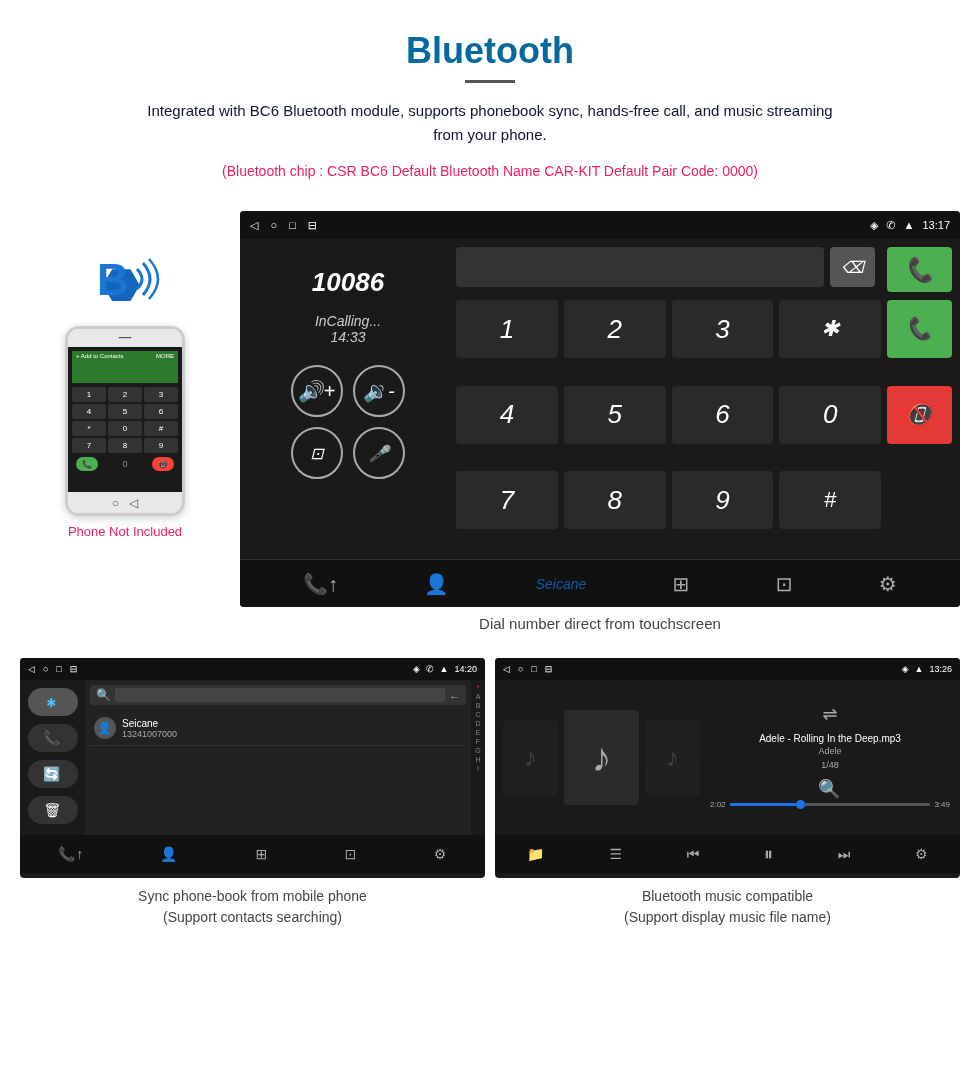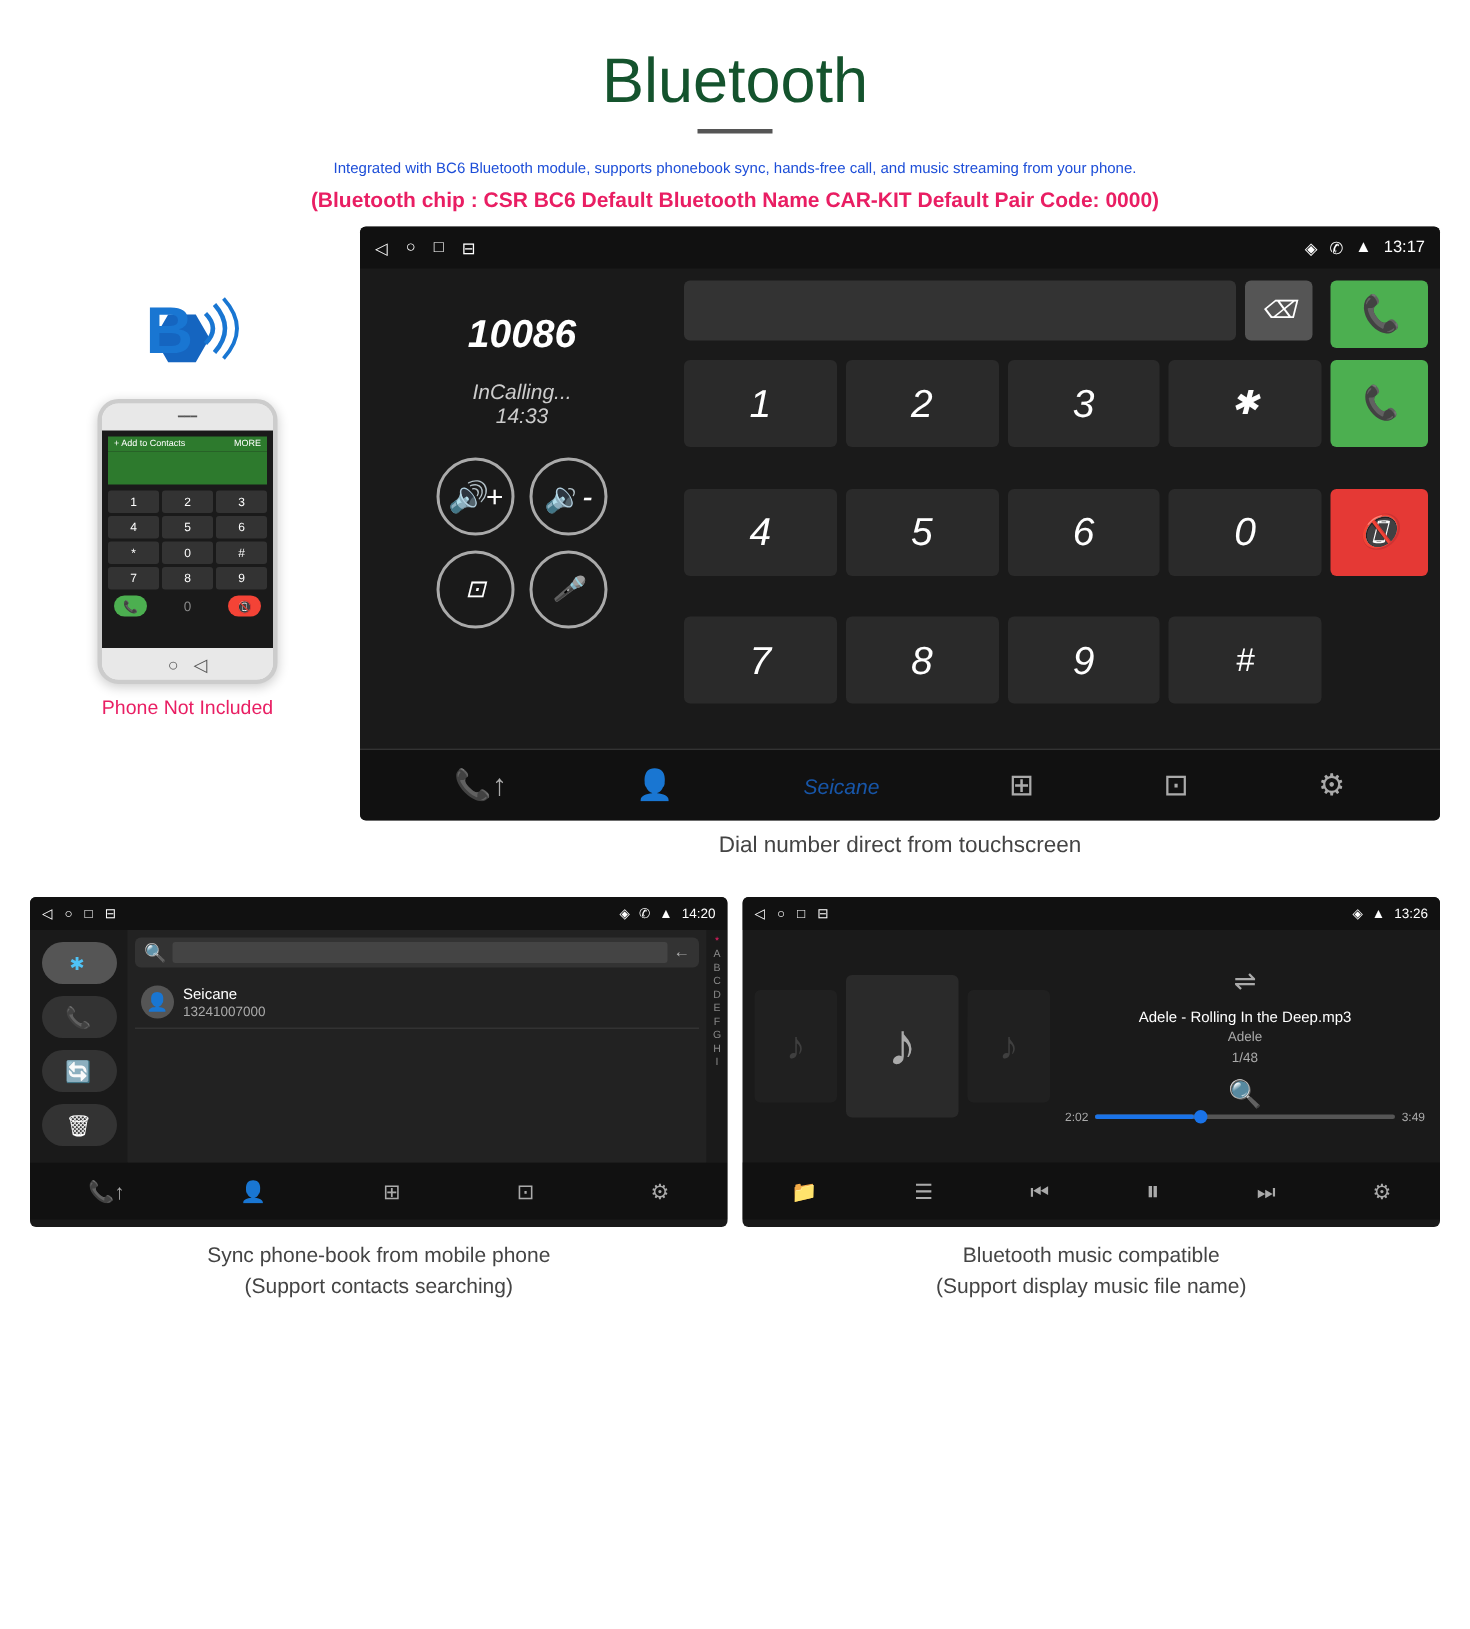--- a/index.html
+++ b/index.html
@@ -10,43 +10,42 @@
       min-height: 1086px;
       color: #333;
     }
 
     
     .page-header {
       text-align: center;
       padding: 30px 20px 10px;
     }
     .page-header h1 {
-      font-size: 42px;
-      font-weight: normal;
-      color: #14532d;
+      font-size: 36px;
+      font-weight: bold;
+      color: #0369a1;
       margin-bottom: 8px;
     }
     .header-divider {
       width: 50px;
       height: 3px;
       background: #555;
       margin: 0 auto 16px;
     }
     .header-desc {
-      font-size: 10px;
-      color: #1d4ed8;
+      font-size: 15px;
+      color: #0f172a;
       line-height: 1.6;
       max-width: 700px;
-      margin: 0 auto 4px;
+      margin: 0 auto 16px;
     }
     .header-specs {
       font-size: 14px;
       color: #e91e63;
-      margin-bottom: 0;
-      font-weight: bold;
+      margin-bottom: 22px;
     }
 
     
     .main-section {
       display: flex;
       flex-direction: row;
       align-items: flex-start;
       padding: 0 20px;
       margin-bottom: 10px;
     }

